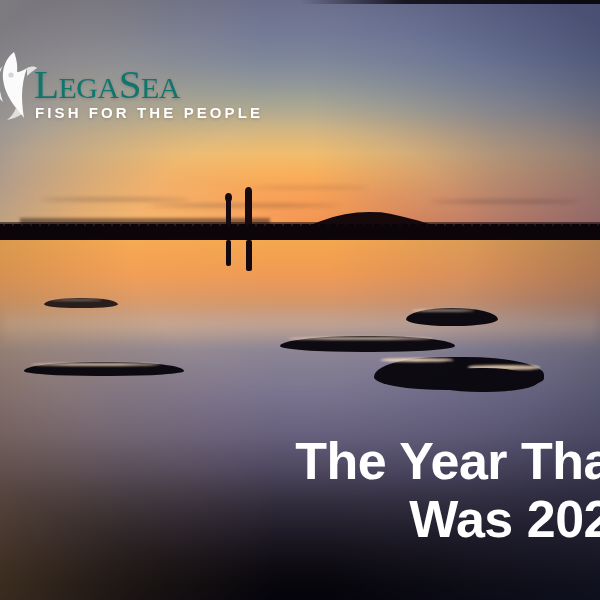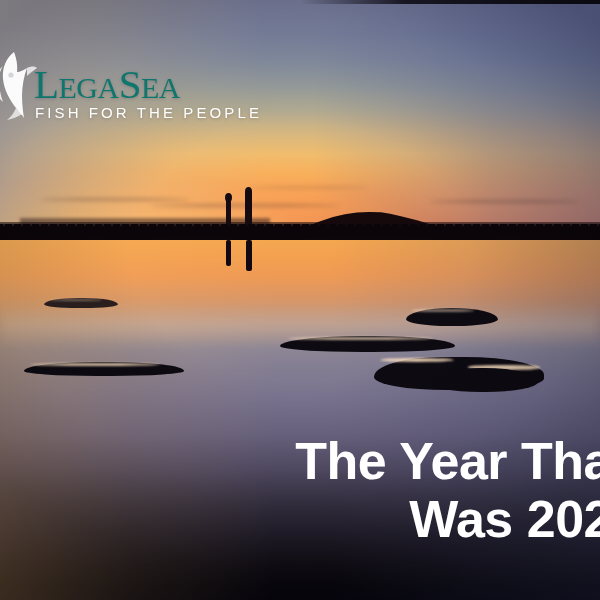--- a/index.html
+++ b/index.html
@@ -174,21 +174,21 @@
     letter-spacing:-0.5px;
     white-space:nowrap;
     text-shadow:0 1px 3px rgba(60,50,60,0.25);
   }
   .logo-word .cap{font-size:41px;}
   .logo-word .sml{font-size:30px;}
   .logo-tag{
     position:absolute;left:35px;top:62px;
     color:#ffffff;
     font-family:"Liberation Sans","DejaVu Sans",sans-serif;
-    font-weight:400;
+    font-weight:700;
     font-size:15px;
     letter-spacing:3.1px;
     white-space:nowrap;
     text-shadow:0 1px 3px rgba(60,50,60,0.25);
   }
 
   
   .headline{
     position:absolute;left:0;top:432px;width:612px;
     text-align:right;

